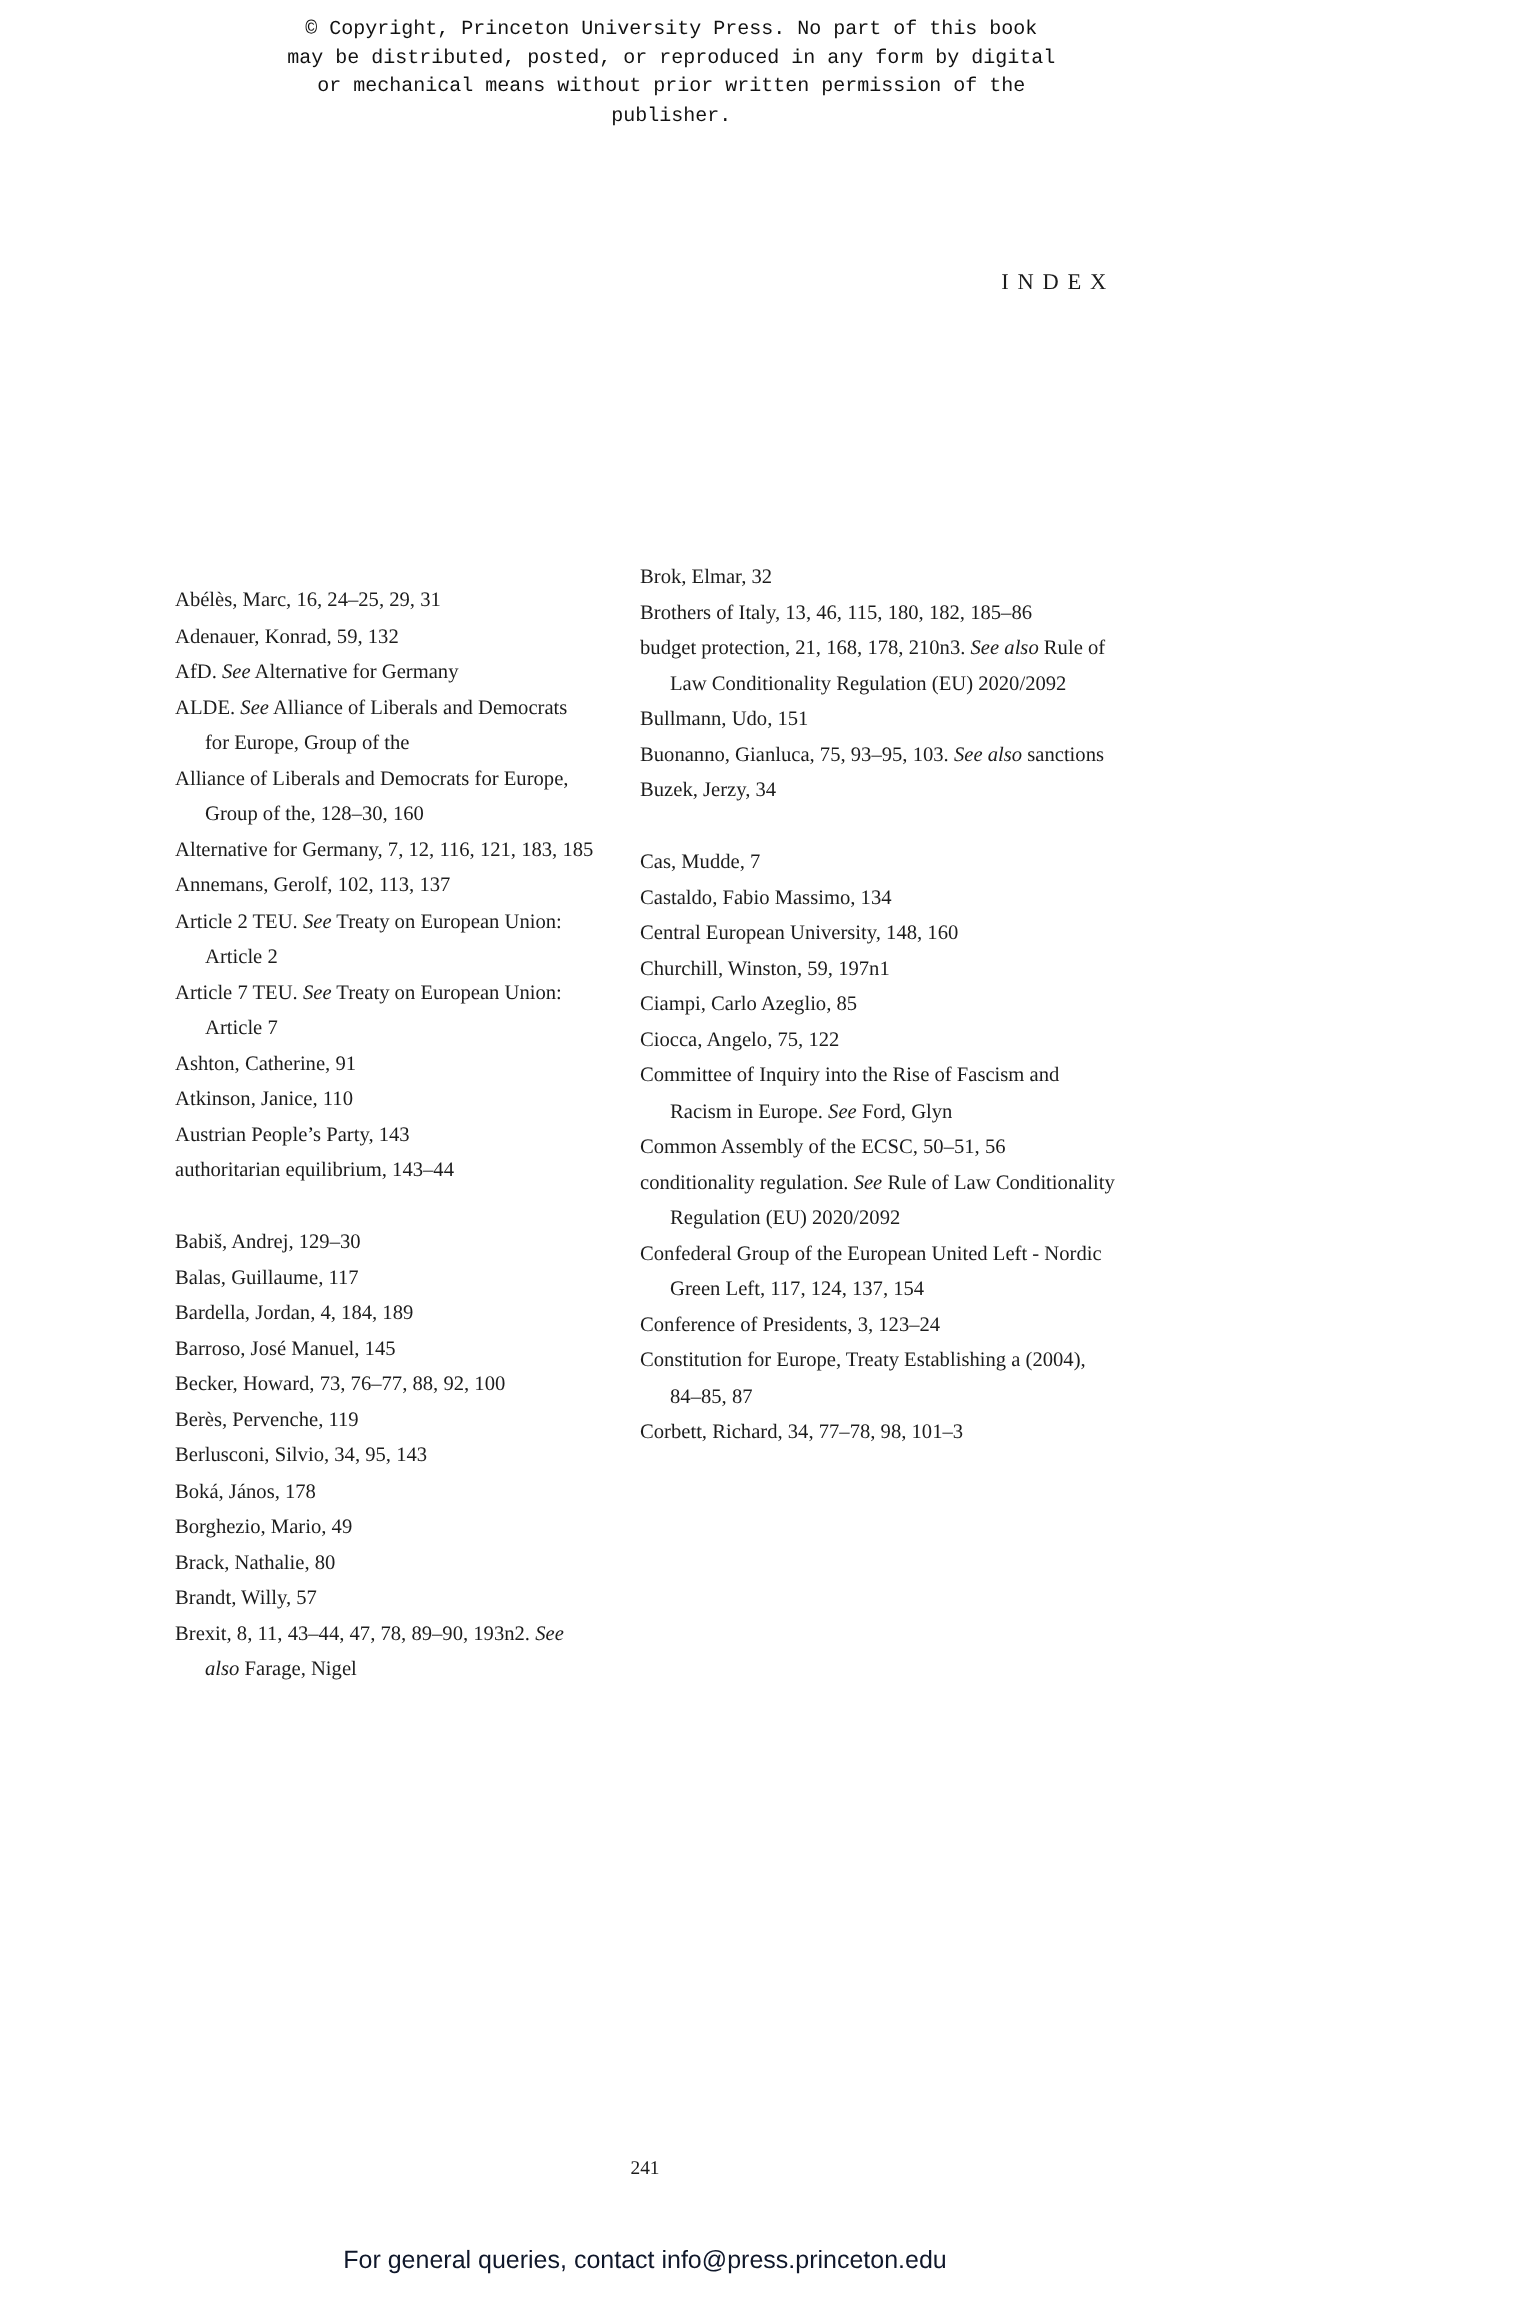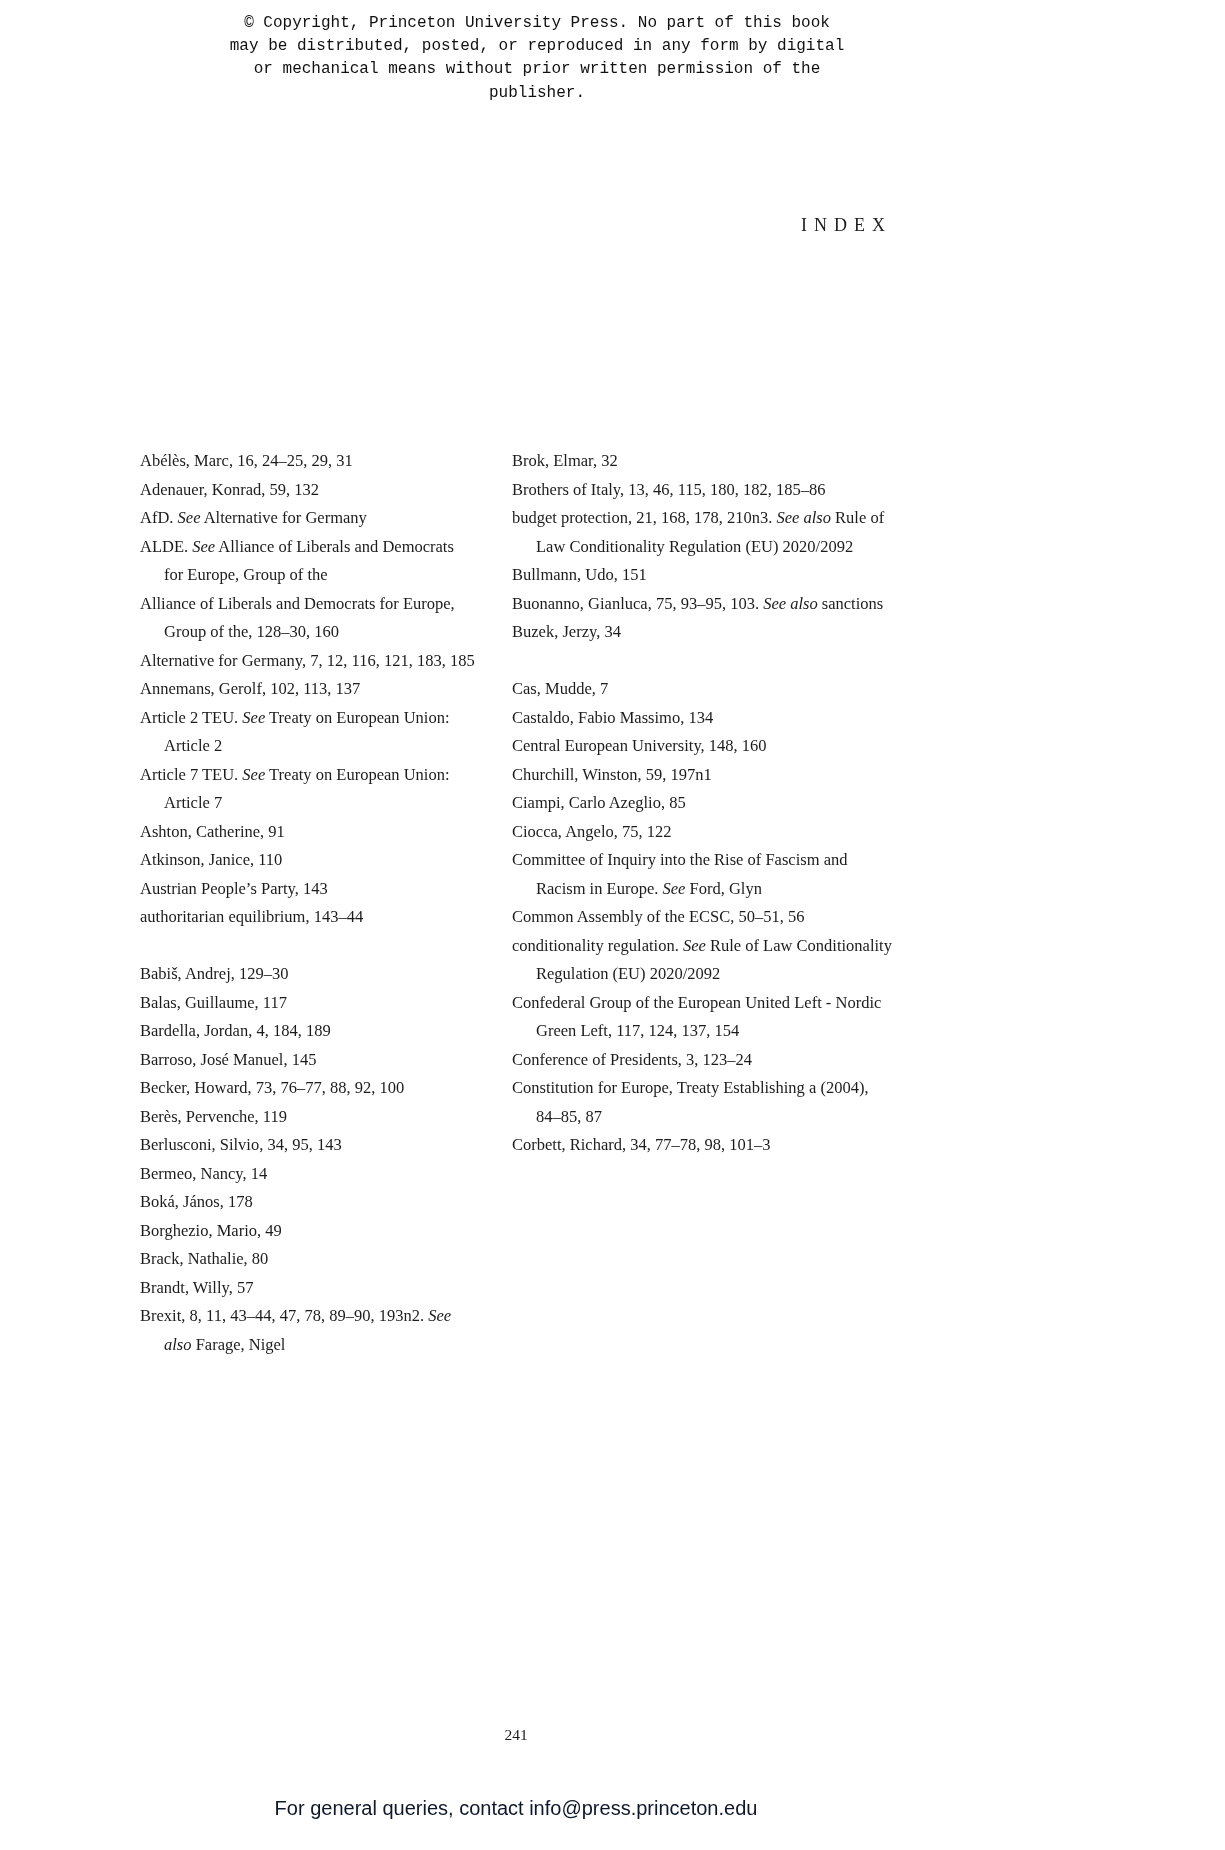--- a/index.html
+++ b/index.html
@@ -36,21 +36,21 @@
     color: #1c1c1c;
   }
   .columns {
     position: absolute;
     left: 140px;
     top: 447px;
     width: 752px;
     display: flex;
     gap: 36px;
   }
-  .col-left  { width: 336px; }
+  .col-left  { width: 336px; margin-top: 19px; }
   .col-right { width: 380px; }
   .entry {
     font-size: 16.5px;
     line-height: 28.5px;
     padding-left: 24px;
     text-indent: -24px;
     color: #1c1c1c;
   }
   .entry.space-before { margin-top: 28.5px; }
   .it { font-style: italic; }
@@ -98,21 +98,20 @@
         <p class="entry"><span>Atkinson, Janice, 110</span></p>
         <p class="entry"><span>Austrian People’s Party, 143</span></p>
         <p class="entry"><span>authoritarian equilibrium, 143–44</span></p>
         <p class="entry space-before"><span>Babiš, Andrej, 129–30</span></p>
         <p class="entry"><span>Balas, Guillaume, 117</span></p>
         <p class="entry"><span>Bardella, Jordan, 4, 184, 189</span></p>
         <p class="entry"><span>Barroso, José Manuel, 145</span></p>
         <p class="entry"><span>Becker, Howard, 73, 76–77, 88, 92, 100</span></p>
         <p class="entry"><span>Berès, Pervenche, 119</span></p>
         <p class="entry"><span>Berlusconi, Silvio, 34, 95, 143</span></p>
-        <p class="entry"><span>Bermeo, Nancy, 14</span></p>
         <p class="entry"><span>Boká, János, 178</span></p>
         <p class="entry"><span>Borghezio, Mario, 49</span></p>
         <p class="entry"><span>Brack, Nathalie, 80</span></p>
         <p class="entry"><span>Brandt, Willy, 57</span></p>
         <p class="entry"><span>Brexit, 8, 11, 43–44, 47, 78, 89–90, 193n2. </span><span class="it">See also</span><span> Farage, Nigel</span></p>
       </div>
     <div class="col-right" id="col-right">
         <p class="entry"><span>Brok, Elmar, 32</span></p>
         <p class="entry"><span>Brothers of Italy, 13, 46, 115, 180, 182, 185–86</span></p>
         <p class="entry"><span>budget protection, 21, 168, 178, 210n3. </span><span class="it">See also</span><span> Rule of Law Conditionality Regulation (EU) 2020/2092</span></p>

